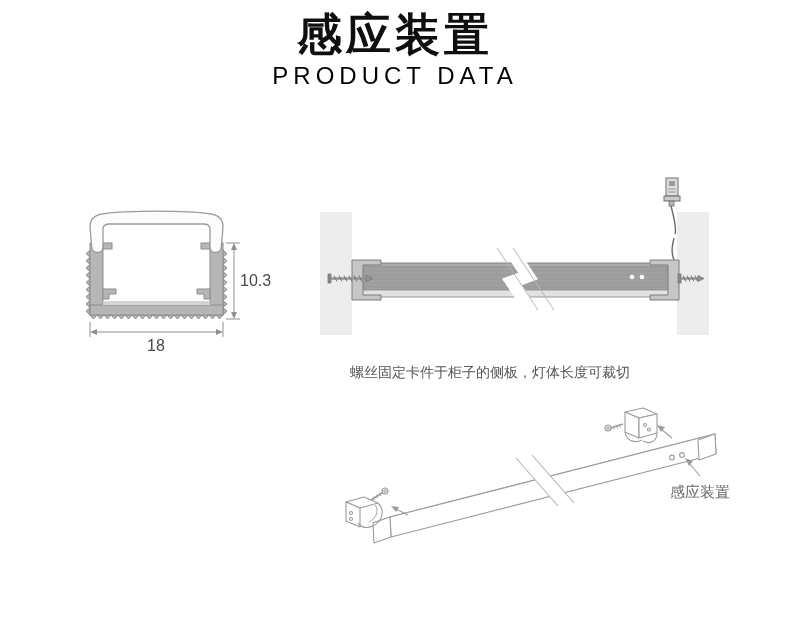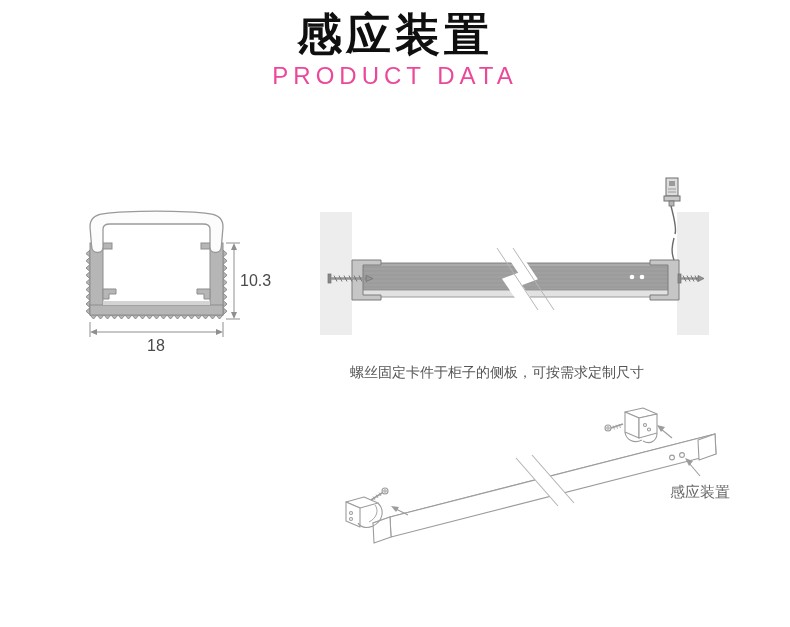--- a/index.html
+++ b/index.html
@@ -1,20 +1,20 @@
 <!DOCTYPE html>
 <html><head>
 <meta charset="utf-8">
 <style>
   html,body{margin:0;padding:0;background:#fff;}
   .page{position:relative;width:790px;height:627px;background:#ffffff;overflow:hidden;
         font-family:"Liberation Sans","DejaVu Sans",sans-serif;}
   .header{position:absolute;left:0;top:10px;width:790px;text-align:center;}
   .title{font-size:45px;font-weight:700;color:#0f0f0f;letter-spacing:4px;line-height:1.1;}
-  .subtitle{margin-top:2px;font-size:24px;font-weight:400;color:#ec4899;letter-spacing:5px;}
+  .subtitle{margin-top:2px;font-size:24px;font-weight:400;color:#000000;letter-spacing:5px;}
   .caption{position:absolute;font-size:14px;color:#555;white-space:nowrap;}
   .cap-left{left:64px;top:364px;}
   .cap-right{left:350px;top:364px;}
   svg text{font-family:"Liberation Sans","DejaVu Sans",sans-serif;}
   .dia{position:absolute;}
   #profile-svg{left:60px;top:205px;}
   #elevation-svg{left:300px;top:170px;}
   #assembly-svg{left:320px;top:400px;}
 </style>
 </head>
@@ -97,21 +97,21 @@
     <g>
       <rect x="366" y="8" width="12" height="18" fill="#dddddd" stroke="#6f6f6f" stroke-width="1"></rect>
       <rect x="369" y="11" width="6" height="5" fill="#9a9a9a" stroke="none"></rect>
       <path d="M368 19 H376 M368 22 H376" stroke="#8b8b8b" stroke-width="0.8"></path>
       <rect x="364" y="26" width="16" height="5" fill="#c9c9c9" stroke="#6f6f6f" stroke-width="1"></rect>
       <rect x="369" y="31" width="5" height="5" fill="#b5b5b5" stroke="#6f6f6f" stroke-width="0.8"></rect>
       <path d="M371 36 C374 48 377 58 375 64 M374 68 C372 76 371 82 374 90" stroke="#6b6b6b" stroke-width="1.4" fill="none"></path>
     </g>
   </svg>
 
-  <div class="caption cap-right">螺丝固定卡件于柜子的侧板，可按需求定制尺寸</div>
+  <div class="caption cap-right">螺丝固定卡件于柜子的侧板，灯体长度可裁切</div>
 
   <svg id="assembly-svg" class="dia" width="430" height="195" viewBox="0 0 430 195">
     <g stroke="#9c9c9c" stroke-width="1.1" fill="#ffffff" stroke-linejoin="round">
 
       <g>
         <polygon points="53,123 378,40 395,34 70,117"></polygon>
         <polygon points="70,117 395,34 396,54 71,137"></polygon>
         <polygon points="53,123 70,117 71,137 54,143"></polygon>
         <polygon points="378,40 395,34 396,54 379,60"></polygon>
       </g>

